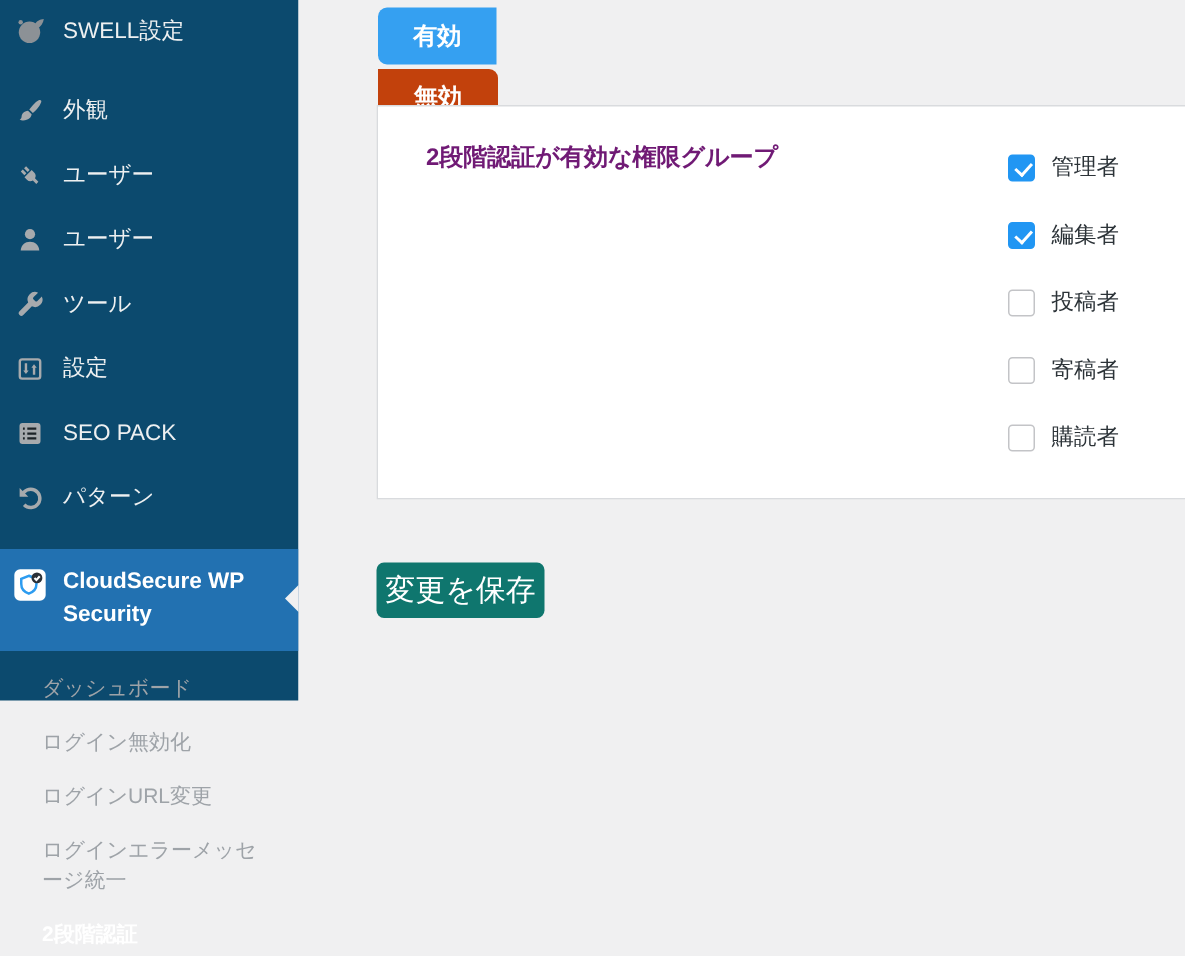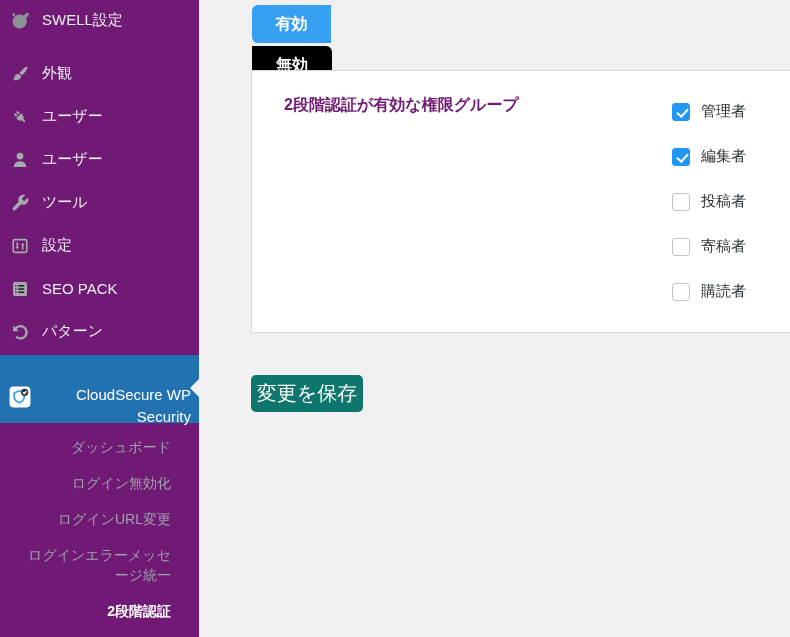--- a/index.html
+++ b/index.html
@@ -5,35 +5,34 @@
   * { margin:0; padding:0; box-sizing:border-box; }
   html,body { width:790px; height:637px; overflow:hidden; }
   body {
     font-family:"Liberation Sans","DejaVu Sans",sans-serif;
     background:#f0f0f1;
     position:relative;
   }
 
   
   .sidebar {
-    position:absolute; left:0; top:0; width:199px; height:637px;
-    background:#701a75;
-    text-align:right;
+    position:absolute; left:0; top:0; width:199px; height:467px;
+    background:#0c4a6e;
   }
   .mi {
     height:43px; display:flex; align-items:center;
     padding:0 8px 0 9px; cursor:pointer;
     color:#eef0f1; font-size:15px;
   }
   .mi .ico { width:22px; margin-right:11px; display:flex; align-items:center; justify-content:center; flex:none; }
   .mi.first { height:40px; }
   .mi.gap { margin-top:12px; }
   .mi.active {
-    margin-top:2px; height:68px; align-items:flex-start;
-    padding-top:29px; background:#2271b1; color:#fff; position:relative;
+    margin-top:13px; height:68px; align-items:flex-start;
+    padding-top:11px; background:#2271b1; color:#fff; position:relative;font-weight:bold;
   }
   .mi.active .ico { margin-top:2px; }
   .mi.active .lbl { line-height:22px; }
   .mi.active .notch {
     position:absolute; right:0; top:24px; width:0; height:0;
     border:9px solid transparent; border-right-color:#f0f0f1; border-left-width:0;
   }
   .submenu { list-style:none; padding-top:6px; }
   .submenu li {
     padding:8px 28px; line-height:20px; font-size:14px;
@@ -44,21 +43,21 @@
   
   .main { position:absolute; left:199px; top:0; right:0; bottom:0; background:#f0f0f1; }
 
   .tabs { position:absolute; left:53px; top:5px; display:flex; gap:3px;flex-direction:column; }
   .tab {
     height:38px; display:flex; align-items:center; justify-content:center;
     font-size:16px; font-weight:bold; color:#fff; border:none; cursor:pointer;
     font-family:inherit;
   }
   .tab.active { width:79px; background:#35a0f1; border-radius:6px 0 0 6px; }
-  .tab.inactive { width:80px; background:#000000; border-radius:0 6px 6px 0; }
+  .tab.inactive { width:80px; background:#c2410c; border-radius:0 6px 6px 0; }
 
   .panel {
     position:absolute; left:52px; top:70px; right:-2px; height:263px;
     background:#fff; border:1px solid #d9dbde;
   }
   .panel-heading {
     position:absolute; left:32px; top:24px;
     font-size:16px; font-weight:bold; color:#701a75;
   }
   .roles { position:absolute; left:403px; top:31px; }

